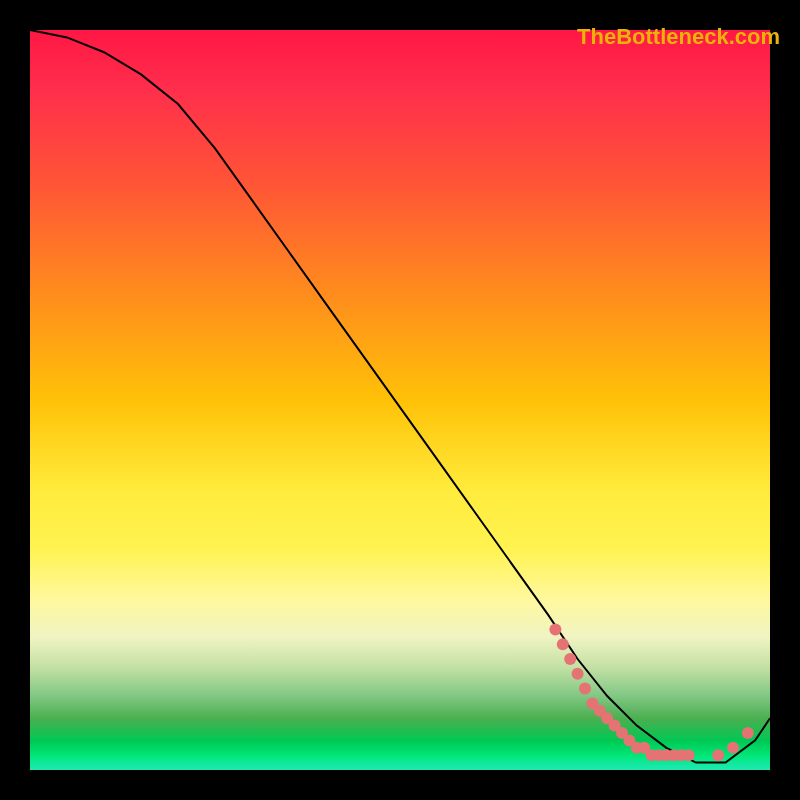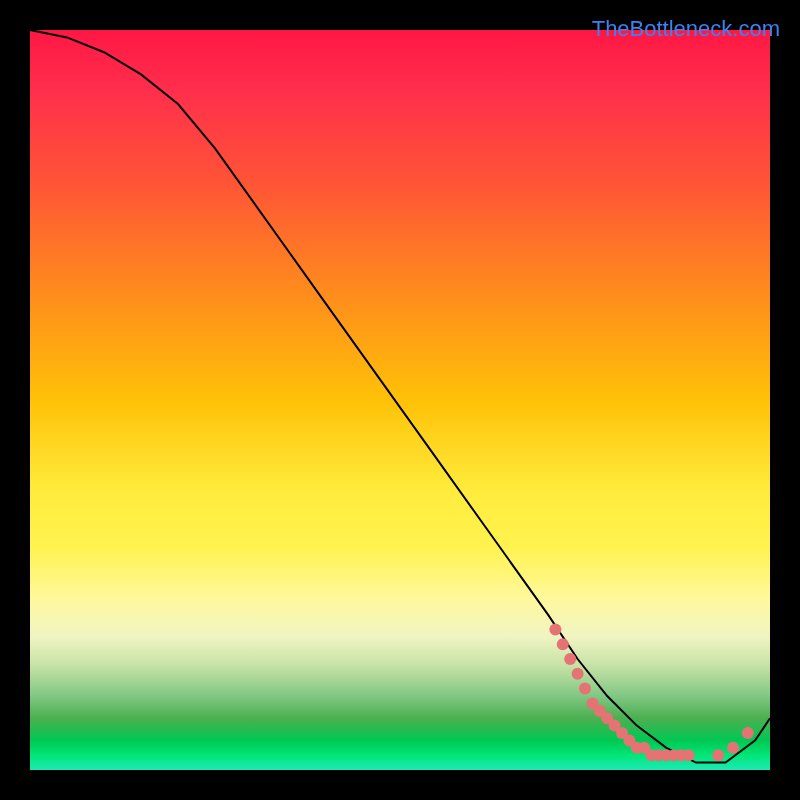--- a/index.html
+++ b/index.html
@@ -15,25 +15,25 @@
   .frame {
     position: absolute;
     top: 0;
     left: 0;
     width: 800px;
     height: 800px;
     background: #000;
   }
   .watermark {
     position: absolute;
-    top: 16px;
+    top: 24px;
     right: 20px;
-    color: #3b82f6;
+    color: #eab308;
     font-size: 22px;
-    font-weight: normal;
+    font-weight: bold;
     z-index: 10;
   }
   .plot-area {
     position: absolute;
     top: 30px;
     left: 30px;
     width: 740px;
     height: 740px;
   }
   .gradient-bg {

